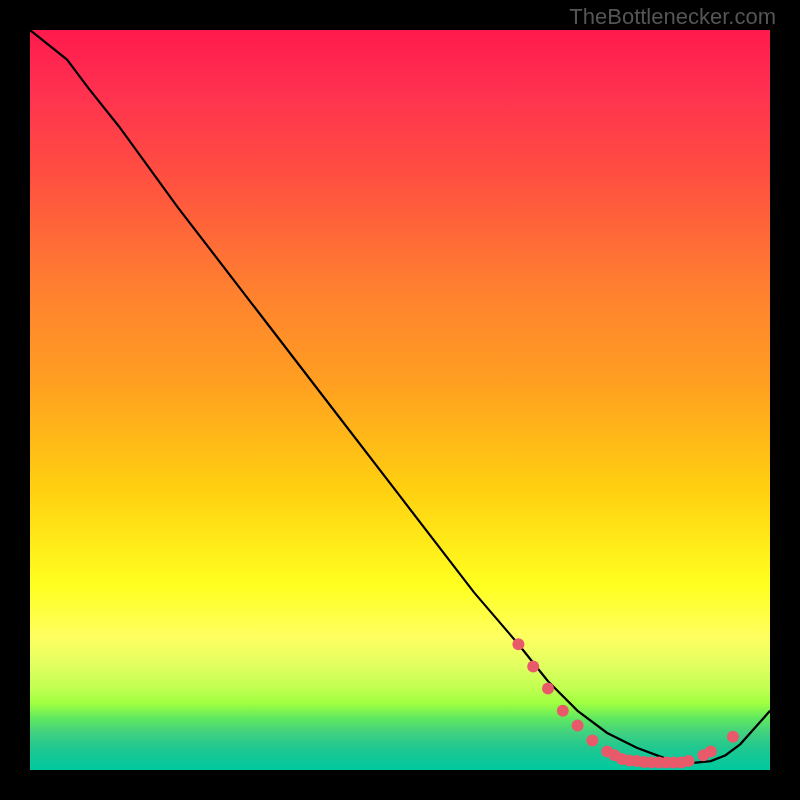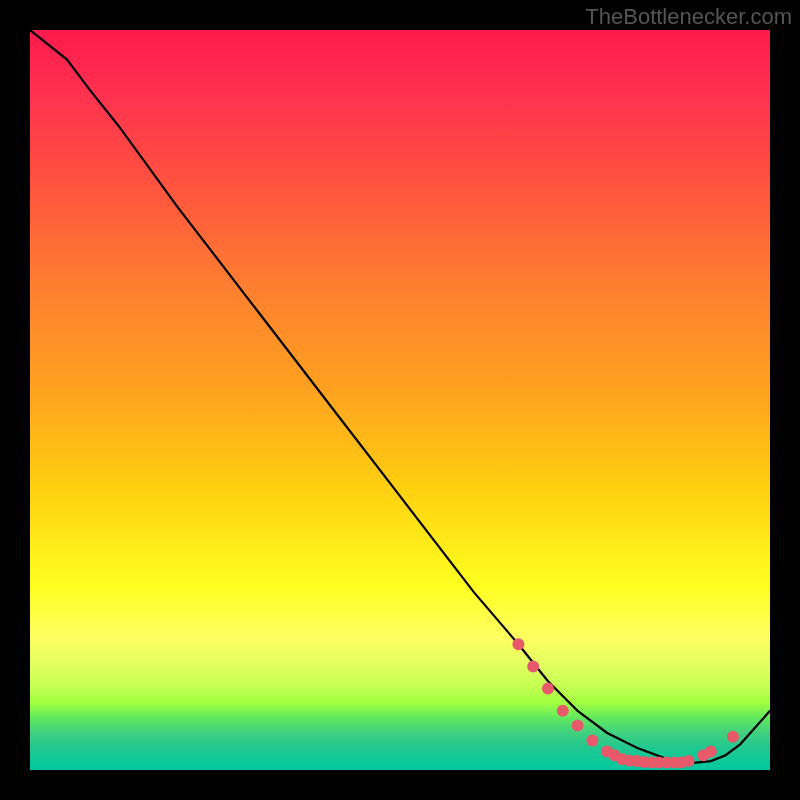--- a/index.html
+++ b/index.html
@@ -7,21 +7,21 @@
     width: 800px;
     height: 800px;
     background: #000;
     position: relative;
     font-family: Arial, sans-serif;
     overflow: hidden;
   }
   .attribution {
     position: absolute;
     top: 4px;
-    right: 8px;
+    right: 24px;
     color: #555;
     font-size: 22px;
     z-index: 10;
   }
   .plot-area {
     position: absolute;
     left: 30px;
     top: 30px;
     width: 740px;
     height: 740px;

